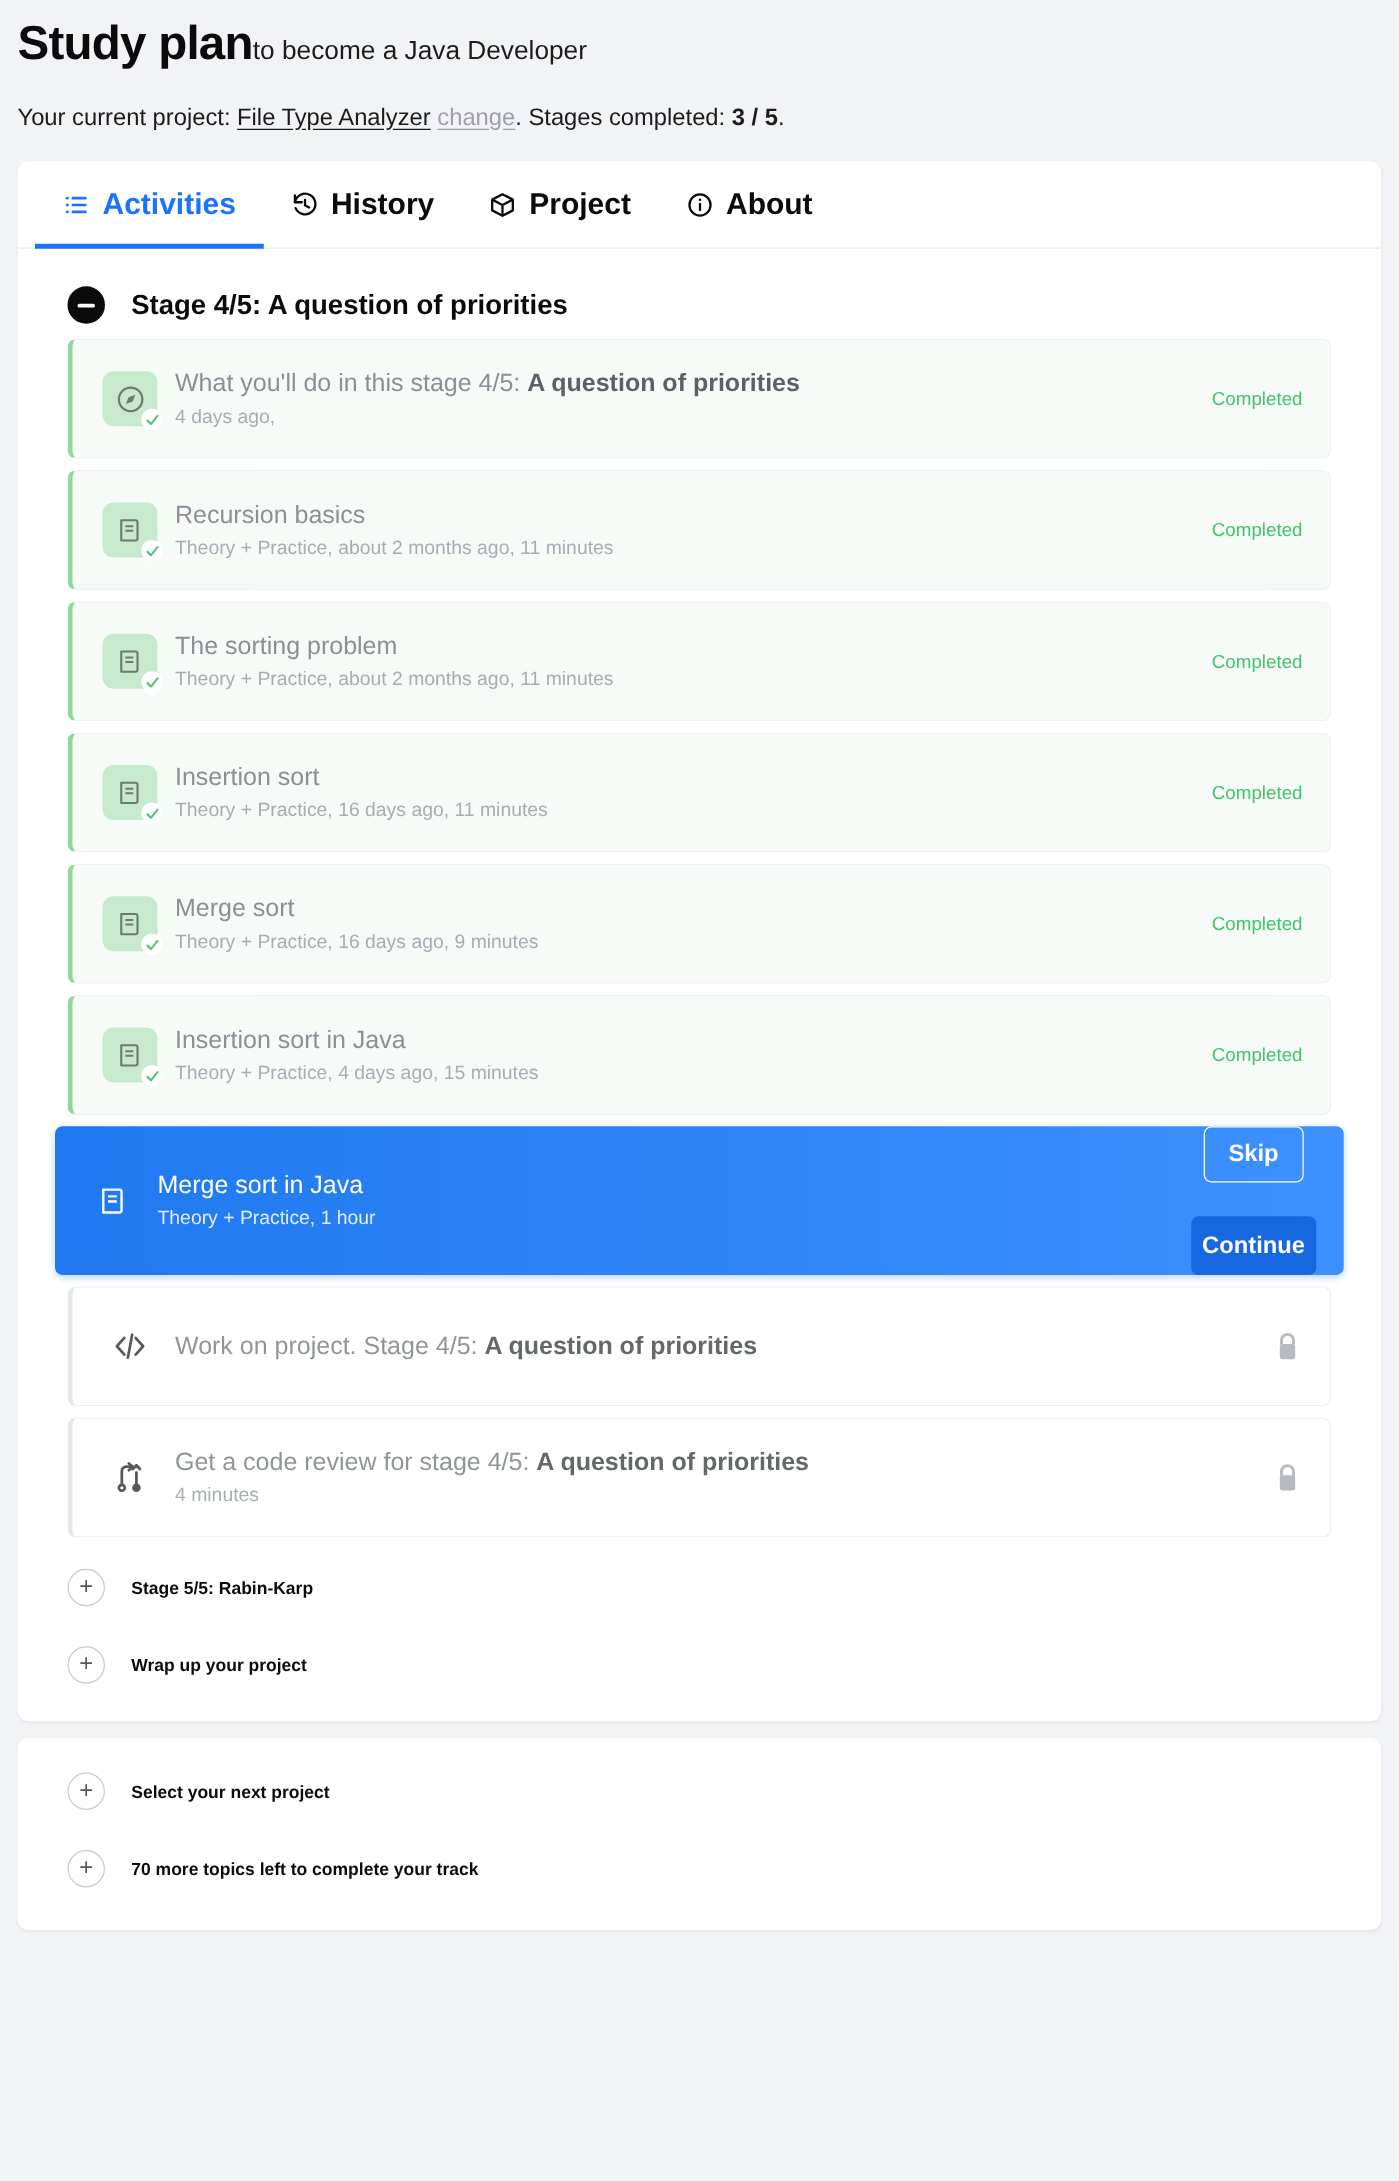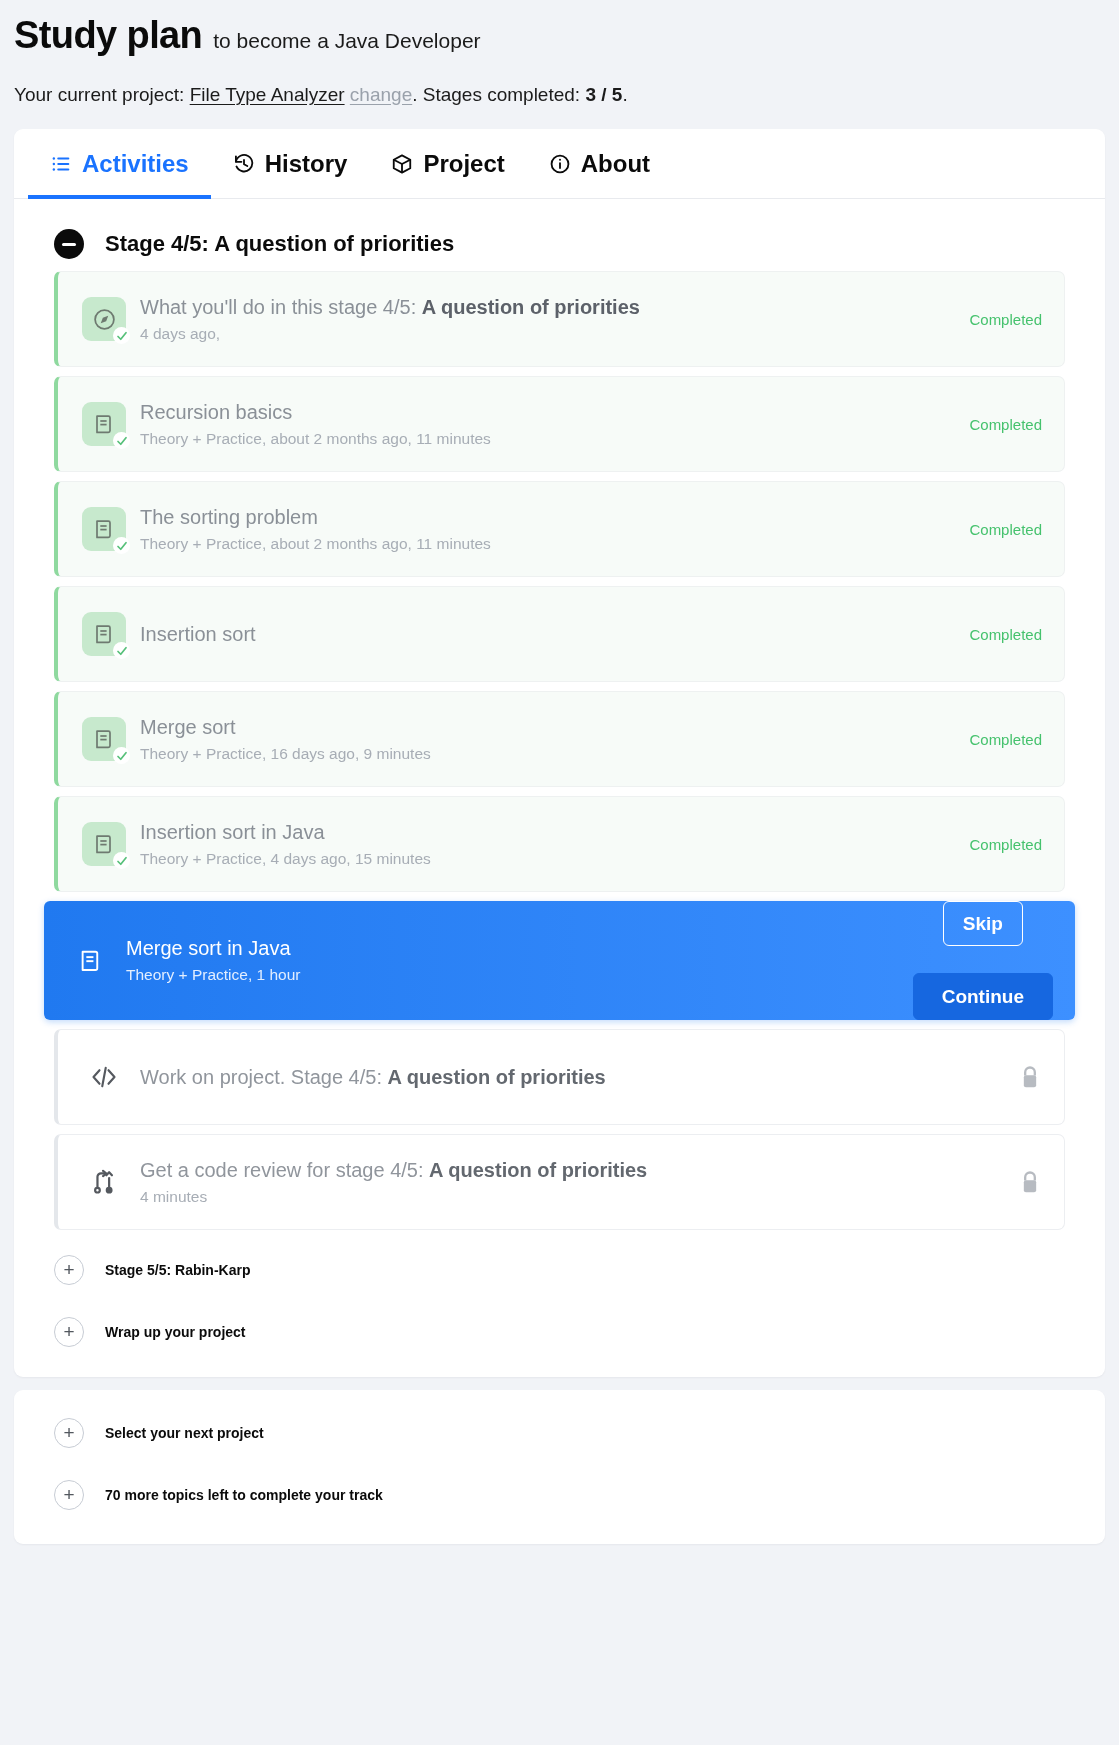--- a/index.html
+++ b/index.html
@@ -9,21 +9,20 @@
     font-family: "Liberation Sans", sans-serif;
     -webkit-font-smoothing: antialiased;
   }
   body { padding: 0 0 24px 0; }
 
   
   .page-head { padding: 10px 14px 0 14px; }
   .title-line {
     display: flex;
     align-items: baseline;
-    gap: 11px;
     padding-top: 4px;
   }
   .title-main {
     font-size: 38px;
     font-weight: 700;
     letter-spacing: -0.6px;
     color: #0b0b0b;
     line-height: 1.15;
   }
   .title-sub {
@@ -236,21 +235,21 @@
   .btn-skip {
     background: transparent;
     border: 1.6px solid #ffffff;
     color: #ffffff;
     padding: 12px 19px;
   }
   .btn-continue {
     background: #1667e0;
     border: 1.6px solid #1667e0;
     color: #ffffff;
-    padding: 13px 28px;
+    padding: 13px 8px;
   }
 
   .gem { display: inline-block; vertical-align: -2px; margin: 0 3px; }
 
   
   .collapsed-row {
     display: flex;
     align-items: center;
     gap: 21px;
     padding: 16px 0 16px 40px;
@@ -412,20 +411,21 @@
           </svg>
           <span class="check-mini">
             <svg width="12" height="12" viewBox="0 0 24 24" fill="none" stroke="#57c07a" stroke-width="3.4" stroke-linecap="round" stroke-linejoin="round">
                 <polyline points="4,13 9.5,18.5 20,5.5"></polyline>
               </svg>
           </span>
         </div>
       </div>
       <div class="row-text">
         <div class="row-title">Insertion sort</div>
+        <div class="row-sub">Theory + Practice, 16 days ago, 11 minutes</div>
       </div>
       <div class="status">Completed</div>
     </div>
 
     <div class="row completed">
       <div class="row-icon">
         <div class="badge-sq">
           <svg width="24" height="24" viewBox="0 0 24 24" fill="none" stroke="#6e7a70" stroke-width="1.7" stroke-linejoin="round">
             <path d="M5 4.2h11.4a1.6 1.6 0 0 1 1.6 1.6v13a1.6 1.6 0 0 1-1.6 1.6H5z"></path>
             <line x1="8.3" y1="9" x2="14.6" y2="9"></line>

